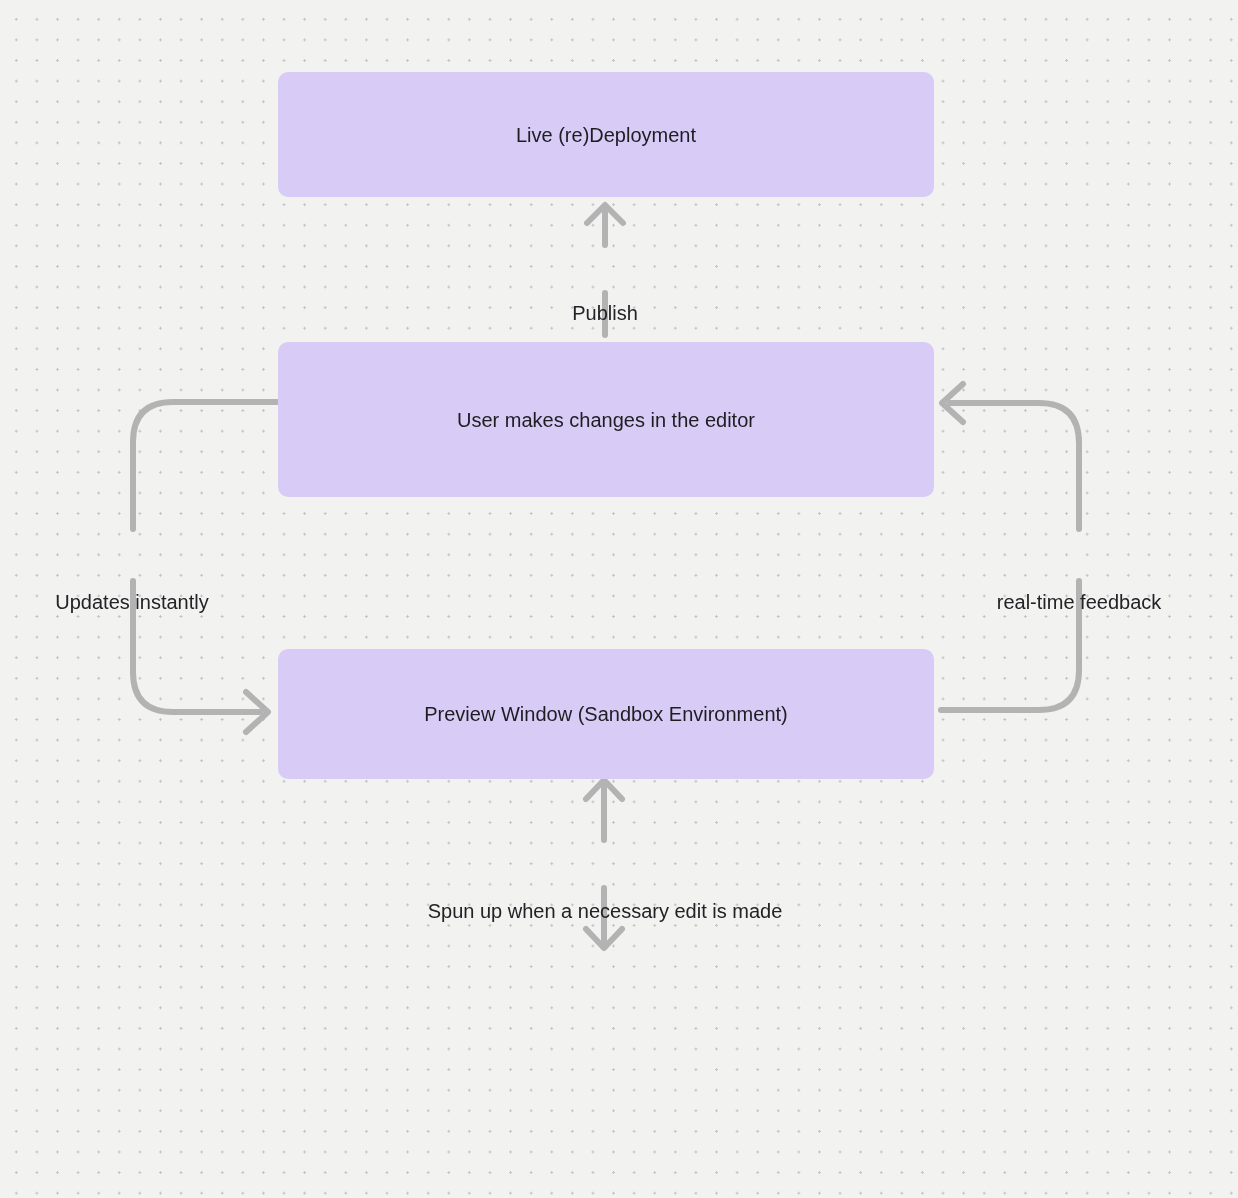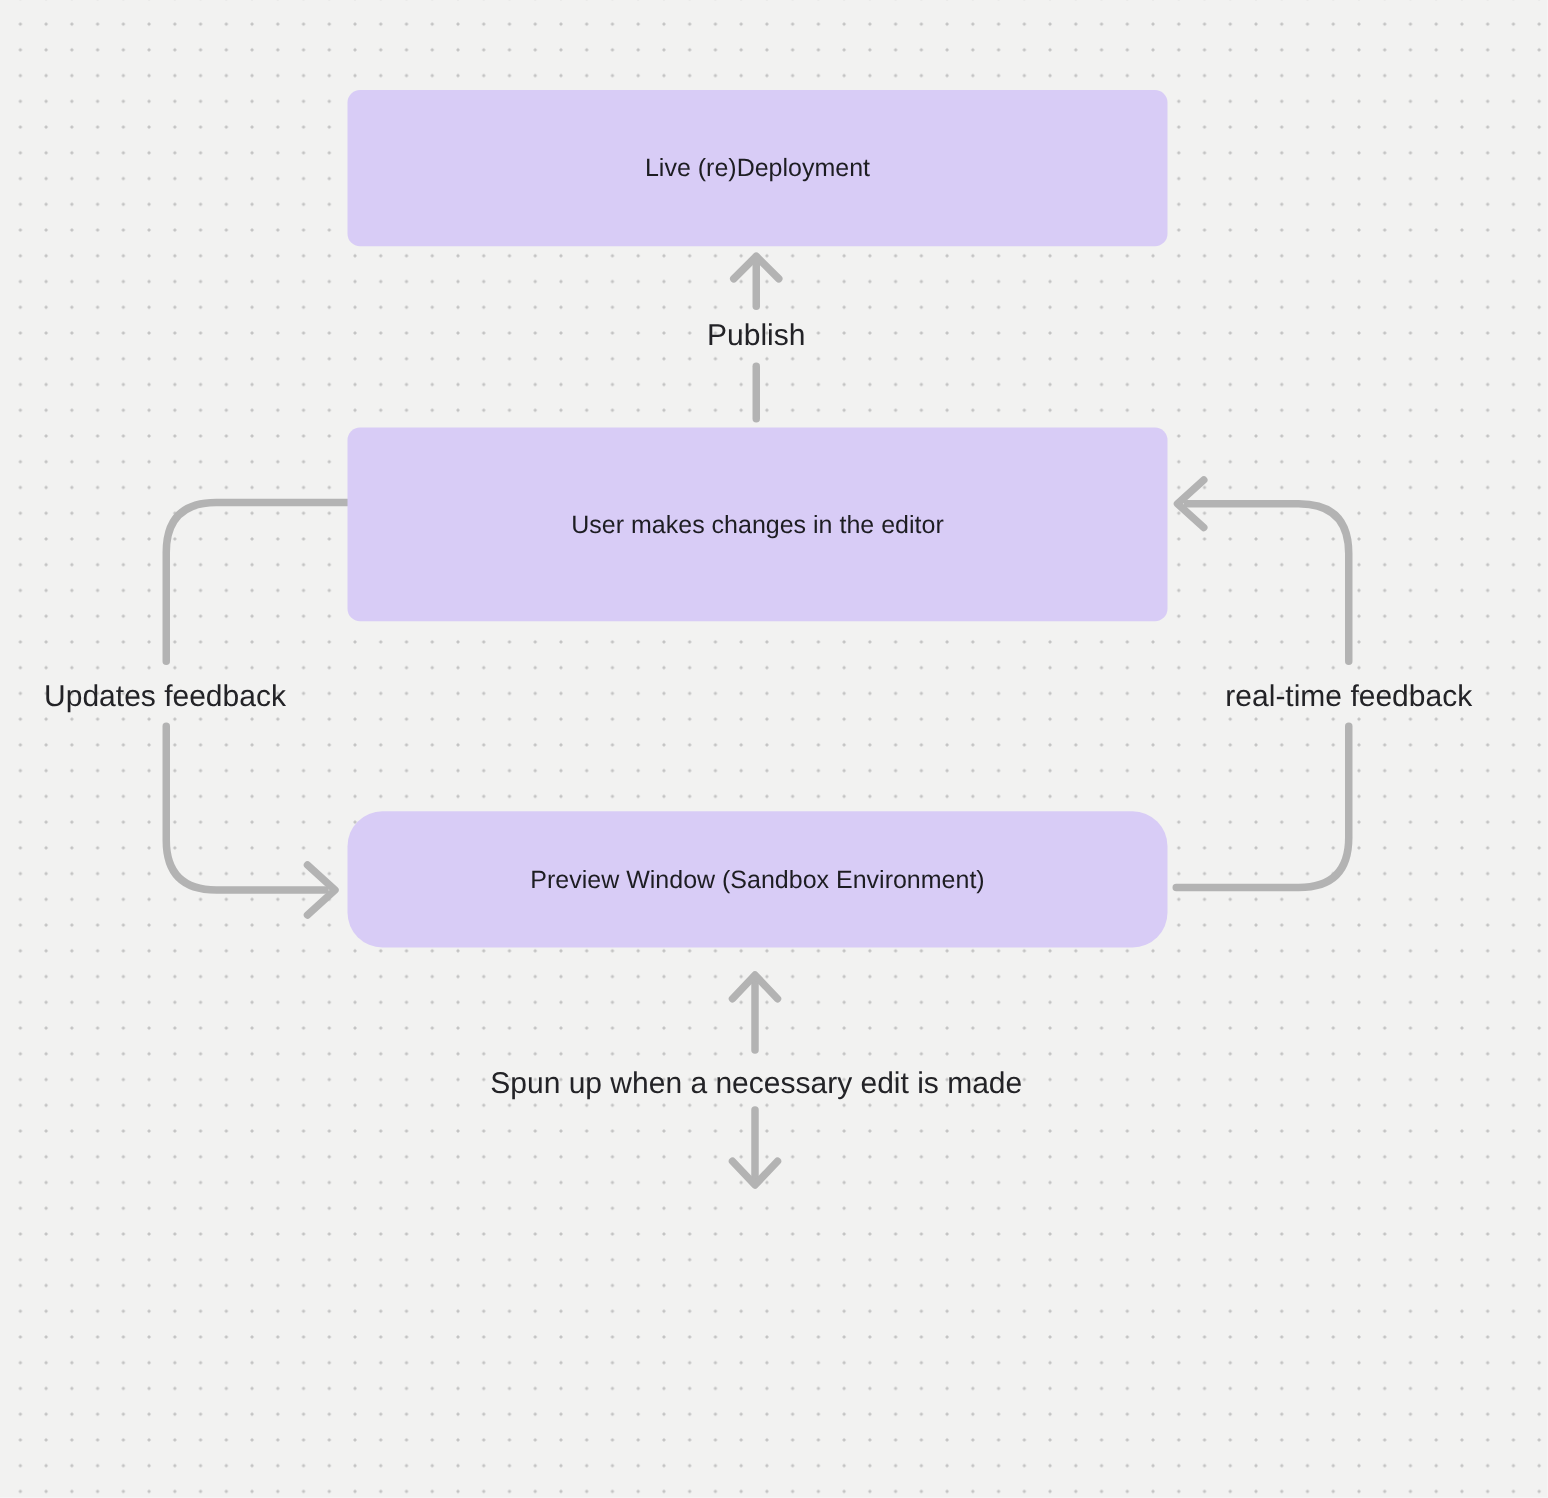--- a/index.html
+++ b/index.html
@@ -25,41 +25,42 @@
     border-radius: 10px;
     display: flex;
     align-items: center;
     justify-content: center;
     color: #1d1d22;
     font-size: 20px;
     line-height: 1.3;
   }
   .node-1 { top: 72px;  height: 125px; }
   .node-2 { top: 342px; height: 155px; }
-  .node-3 { top: 649px; height: 109px; border-radius: 28px; }
+  .node-3 { top: 649px; height: 130px; }
   .node-4 { top: 958px; height: 121px; }
   .arrows {
     position: absolute;
     left: 0; top: 0;
     width: 1238px;
     height: 1198px;
     pointer-events: none;
   }
   .arrows path {
     fill: none;
     stroke-width: 6;
     stroke-linecap: round;
     stroke-linejoin: round;
   }
   .edge-label {
     position: absolute;
     transform: translate(-50%, -50%);
     white-space: nowrap;
     color: #232327;
-    font-size: 24px;
+    font-size: 20px;
+    margin-top: 44px;
   }
 </style>
 </head>
 <body>
 
 <div class="canvas">
 
   <svg class="arrows" viewBox="0 0 1238 1198" xmlns="http://www.w3.org/2000/svg" aria-hidden="true">
 
     <g>
@@ -96,19 +97,19 @@
     <span>User makes changes in the editor</span>
   </div>
 
   <div class="node node-3">
     <span>Preview Window (Sandbox Environment)</span>
   </div>
 
 
   <div class="edge-label" style="left:605px; top:269px;">Publish</div>
 
-  <div class="edge-label" style="left:132px; top:558px;">Updates feedback</div>
+  <div class="edge-label" style="left:132px; top:558px;">Updates instantly</div>
 
   <div class="edge-label" style="left:1079px; top:558px;text-align:center;">real-time feedback</div>
 
   <div class="edge-label" style="left:605px; top:867px;">Spun up when a necessary edit is made</div>
 
 </div>
 
 </body></html>

